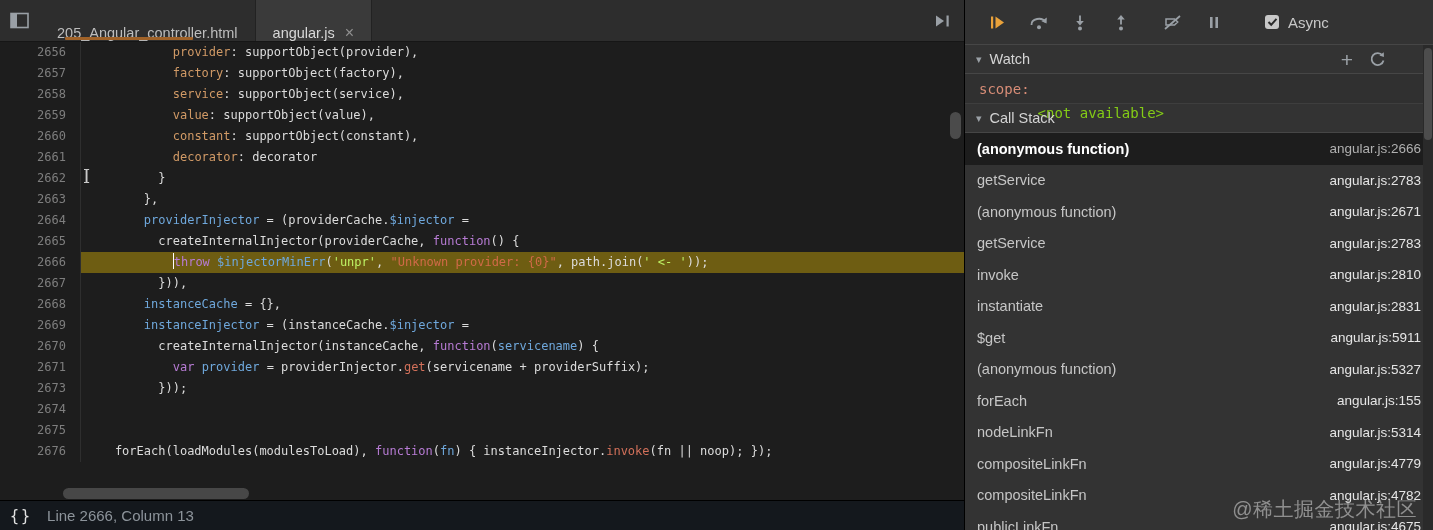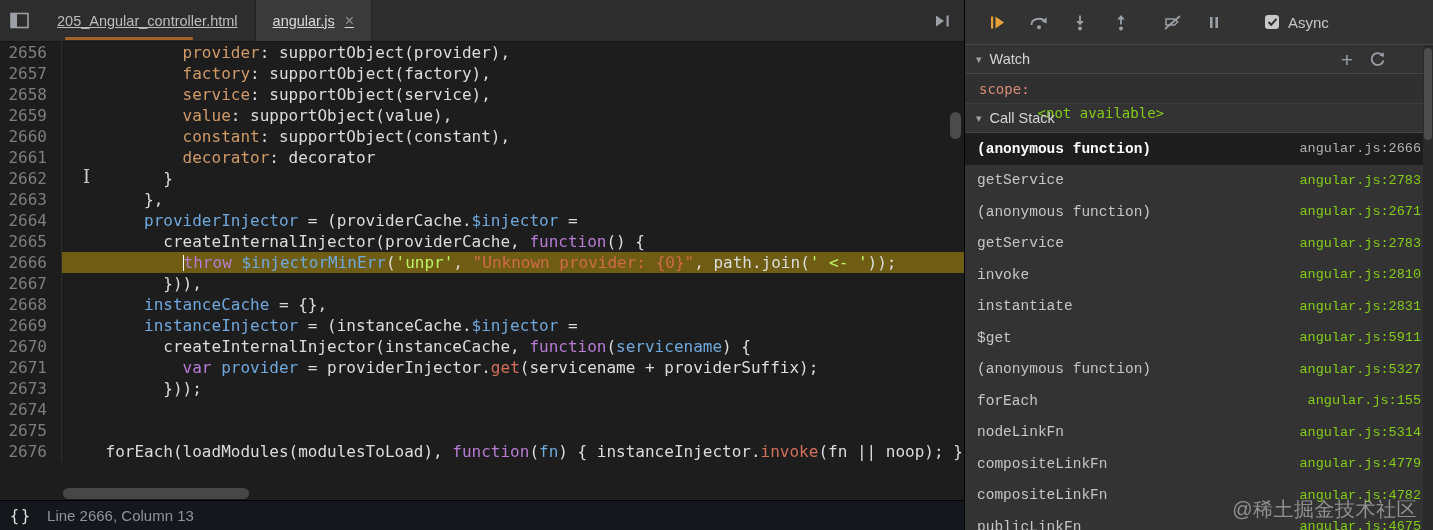--- a/index.html
+++ b/index.html
@@ -5,28 +5,28 @@
   * { box-sizing: border-box; margin: 0; padding: 0; }
   html, body { width: 1433px; height: 530px; background: #1d1d1d; overflow: hidden; }
   .app { position: relative; width: 1433px; height: 530px; font-family: "Liberation Sans", sans-serif; color: #ccc; }
   button { font: inherit; background: none; border: none; cursor: pointer; }
 
   
   .editor-pane { position: absolute; top: 0; left: 0; width: 964px; height: 530px; background: #1d1d1d; }
   .tab-bar { position: relative; height: 42px; background: #2d2d2d; border-bottom: 1px solid #161616; display: flex; align-items: stretch; }
   .icon-btn { display: flex; align-items: center; justify-content: center; }
   .nav-toggle { width: 40px; }
-  .tab { position: relative; display: flex; align-items: center; gap: 10px; padding: 0 17px; font-size: 14.5px; color: #bdbdbd; border-right: 1px solid #222; background: #2d2d2d; cursor: pointer; text-decoration: underline; }
+  .tab { position: relative; display: flex; align-items: flex-end; gap: 10px; padding: 0 17px; font-size: 14.5px; color: #bdbdbd; border-right: 1px solid #222; background: #2d2d2d; cursor: pointer; }
   .tab.active { background: #3a3a3a; color: #d8d8d8; }
   .tab-underline { position: absolute; left: 25px; right: 62px; bottom: 1px; height: 3px; background: #a06228; border-radius: 1px; }
   .tab-close { color: #919191; font-size: 16px; line-height: 1; }
   .drawer-toggle { margin-left: auto; width: 44px; }
 
   .code-area { position: absolute; top: 42px; left: 0; right: 0; bottom: 30px; overflow: hidden; background: #1d1d1d; }
-  .code-line { display: flex; height: 21px; line-height: 21px; font-family: "DejaVu Sans Mono", monospace; font-size: 16px; white-space: pre; }
+  .code-line { display: flex; height: 21px; line-height: 21px; font-family: "DejaVu Sans Mono", monospace; font-size: 12px; white-space: pre; padding-left: 19px; }
   .gutter { flex: 0 0 62px; text-align: right; padding-right: 14px; color: #7e7e7e; border-right: 1px solid #2e2e2e; cursor: pointer; }
   .code-text { flex: 1 1 auto; padding-left: 5px; color: #dcdcdc; }
   .exec-line .code-text { background: #6e5d12; }
   .pln { color: #dcdcdc; }
   .kwd { color: #b77bd4; }
   .var { color: #6fa8dc; }
   .prop { color: #d19a66; }
   .meth { color: #d2705a; }
   .str1 { color: #bef264; }
   .str2 { color: #d06a48; }
@@ -51,27 +51,27 @@
 
   .section-header { height: 29px; display: flex; align-items: center; gap: 8px; padding: 0 11px; border-bottom: 1px solid #464646; font-size: 14.5px; color: #d4d4d4; cursor: pointer; background: #333; }
   .tri { color: #9aa0a6; font-size: 11px; }
   .hdr-actions { margin-left: auto; display: flex; align-items: center; gap: 16px; padding-right: 36px; }
   .icon-btn.plus { color: #9aa0a6; font-size: 21px; line-height: 1; }
 
   .watch-row { height: 30px; display: flex; align-items: center; padding-left: 14px; gap: 8px; font-family: "DejaVu Sans Mono", monospace; font-size: 14px; background: #303030; border-bottom: 1px solid #3e3e3e; cursor: text; }
   .watch-name { color: #d88d77; }
   .watch-value { color: #84cc16; margin-top: 48px; }
 
-  .call-stack { position: absolute; top: 133px; left: 0; right: 0; bottom: 0; overflow: hidden; font-family: Liberation Mono, monospace; }
+  .call-stack { position: absolute; top: 133px; left: 0; right: 0; bottom: 0; overflow: hidden; }
   .stack-frame { height: 31.5px; display: flex; align-items: center; padding: 0 12px; font-size: 14.5px; color: #c6c6c6; cursor: pointer; }
   .stack-frame.selected { background: #1d1d1d; }
   .stack-frame.selected .frame-name { color: #fff; font-weight: bold; }
   .stack-frame.selected .frame-loc { color: #b0b0b0; }
   .frame-name { flex: 1 1 auto; overflow: hidden; white-space: nowrap; text-overflow: ellipsis; }
-  .frame-loc { color: #84cc16; font-size: 13.5px; margin-left: 10px; }
+  .frame-loc { color: #e5e5e5; font-size: 13.5px; margin-left: 10px; }
 
   .panel-scroll { position: absolute; top: 45px; right: 0; bottom: 0; width: 10px; background: #2a2a2a; }
   .panel-thumb { width: 8px; margin: 3px auto 0; height: 92px; background: #4d4d4d; border-radius: 4px; }
 
   .watermark { position: absolute; right: 16px; bottom: 7px; font-size: 20px; color: rgba(205,205,205,0.6); z-index: 5; letter-spacing: 0.5px; }
 </style>
 </head>
 <body>
 
 <div class="app">

